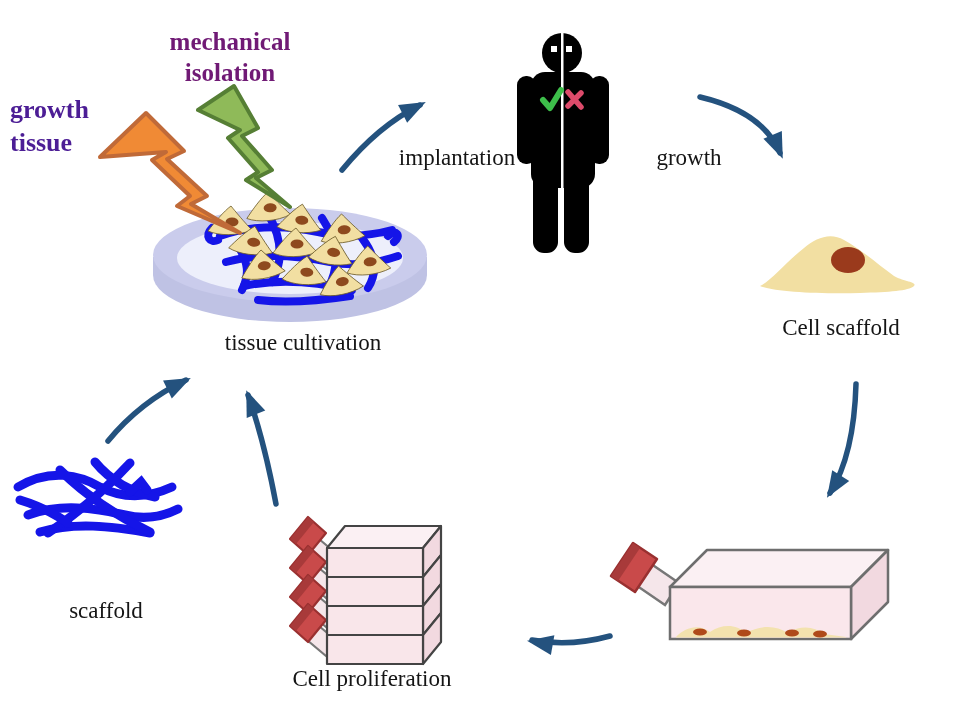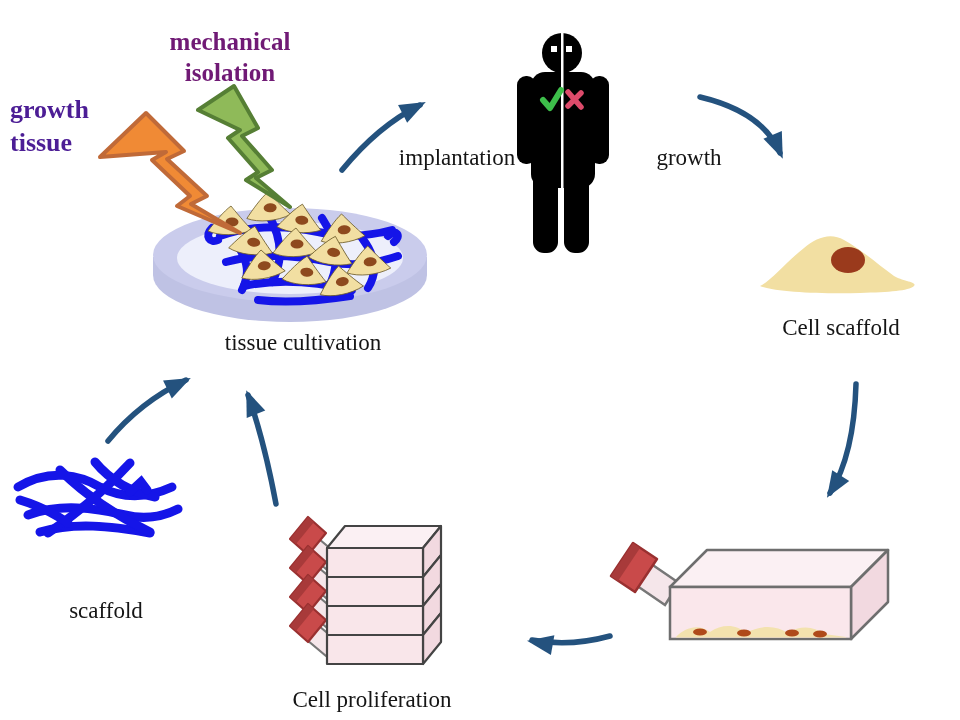--- a/index.html
+++ b/index.html
@@ -11,21 +11,21 @@
   .label .ln{display:block;}
   #growth-factor-label{left:10px;top:93px;transform:none;text-align:left;
       font-weight:bold;font-size:26px;line-height:33px;color:#4c1d95;}
   #mechanical-stimulus-label{left:230px;top:26px;text-align:center;
       font-weight:bold;font-size:25px;line-height:31px;color:#701a75;}
   #implantation-label{left:457px;top:146px;}
   #biopsy-label{left:689px;top:146px;}
   #tissue-label{left:303px;top:331px;}
   #cell-isolation-label{left:841px;top:316px;}
   #cell-cultivation-label{left:764px;top:647px;}
-  #cell-proliferation-label{left:372px;top:667px;margin-top:21px;}
+  #cell-proliferation-label{left:372px;top:667px;}
   #scaffold-label{left:106px;top:559px;margin-top:40px;}
 </style>
 </head>
 <body>
 
 <div id="stage">
   <svg width="960" height="720" viewBox="0 0 960 720">
     <defs>
       <g id="cellT">
         <path d="M 1 27 C 7 19 17 7 24 2 C 28 7 38 19 45 26 C 31 32 12 32 1 27 Z" fill="#F2DFA2" stroke="#6b5a28" stroke-width="0.8"></path>

